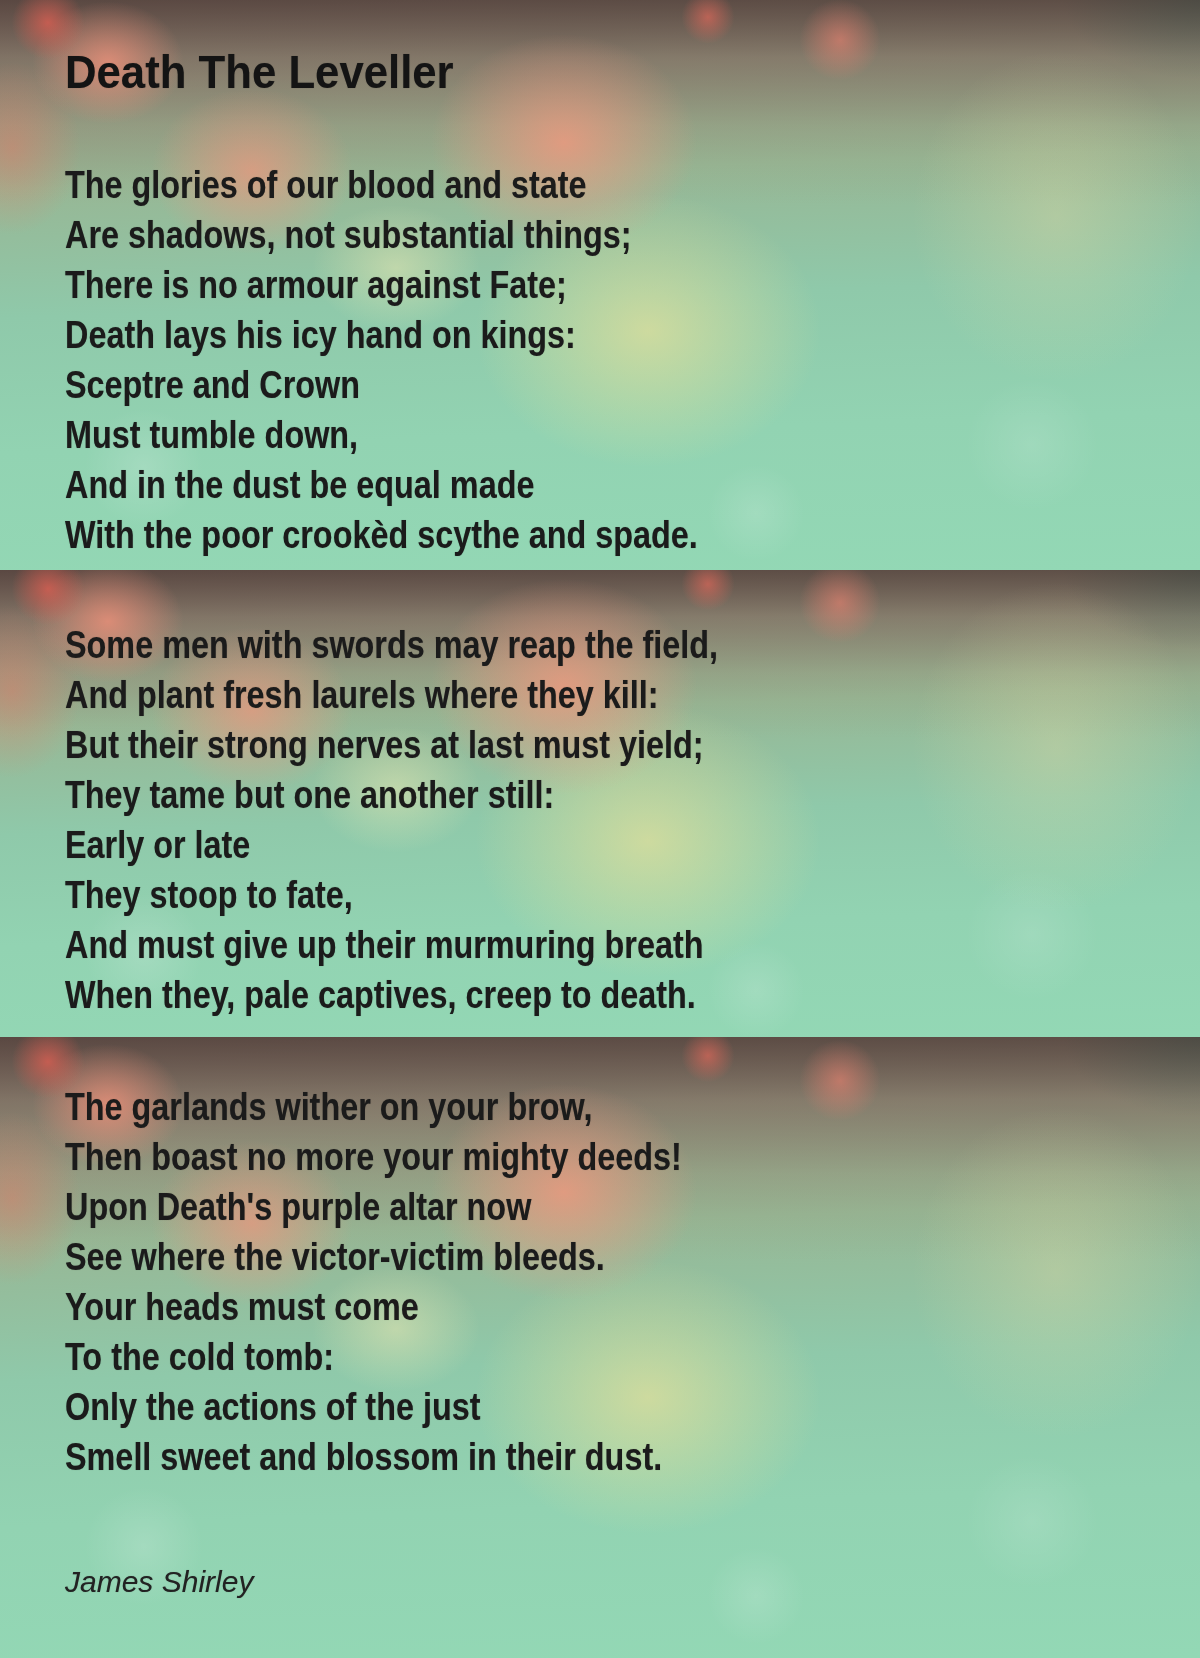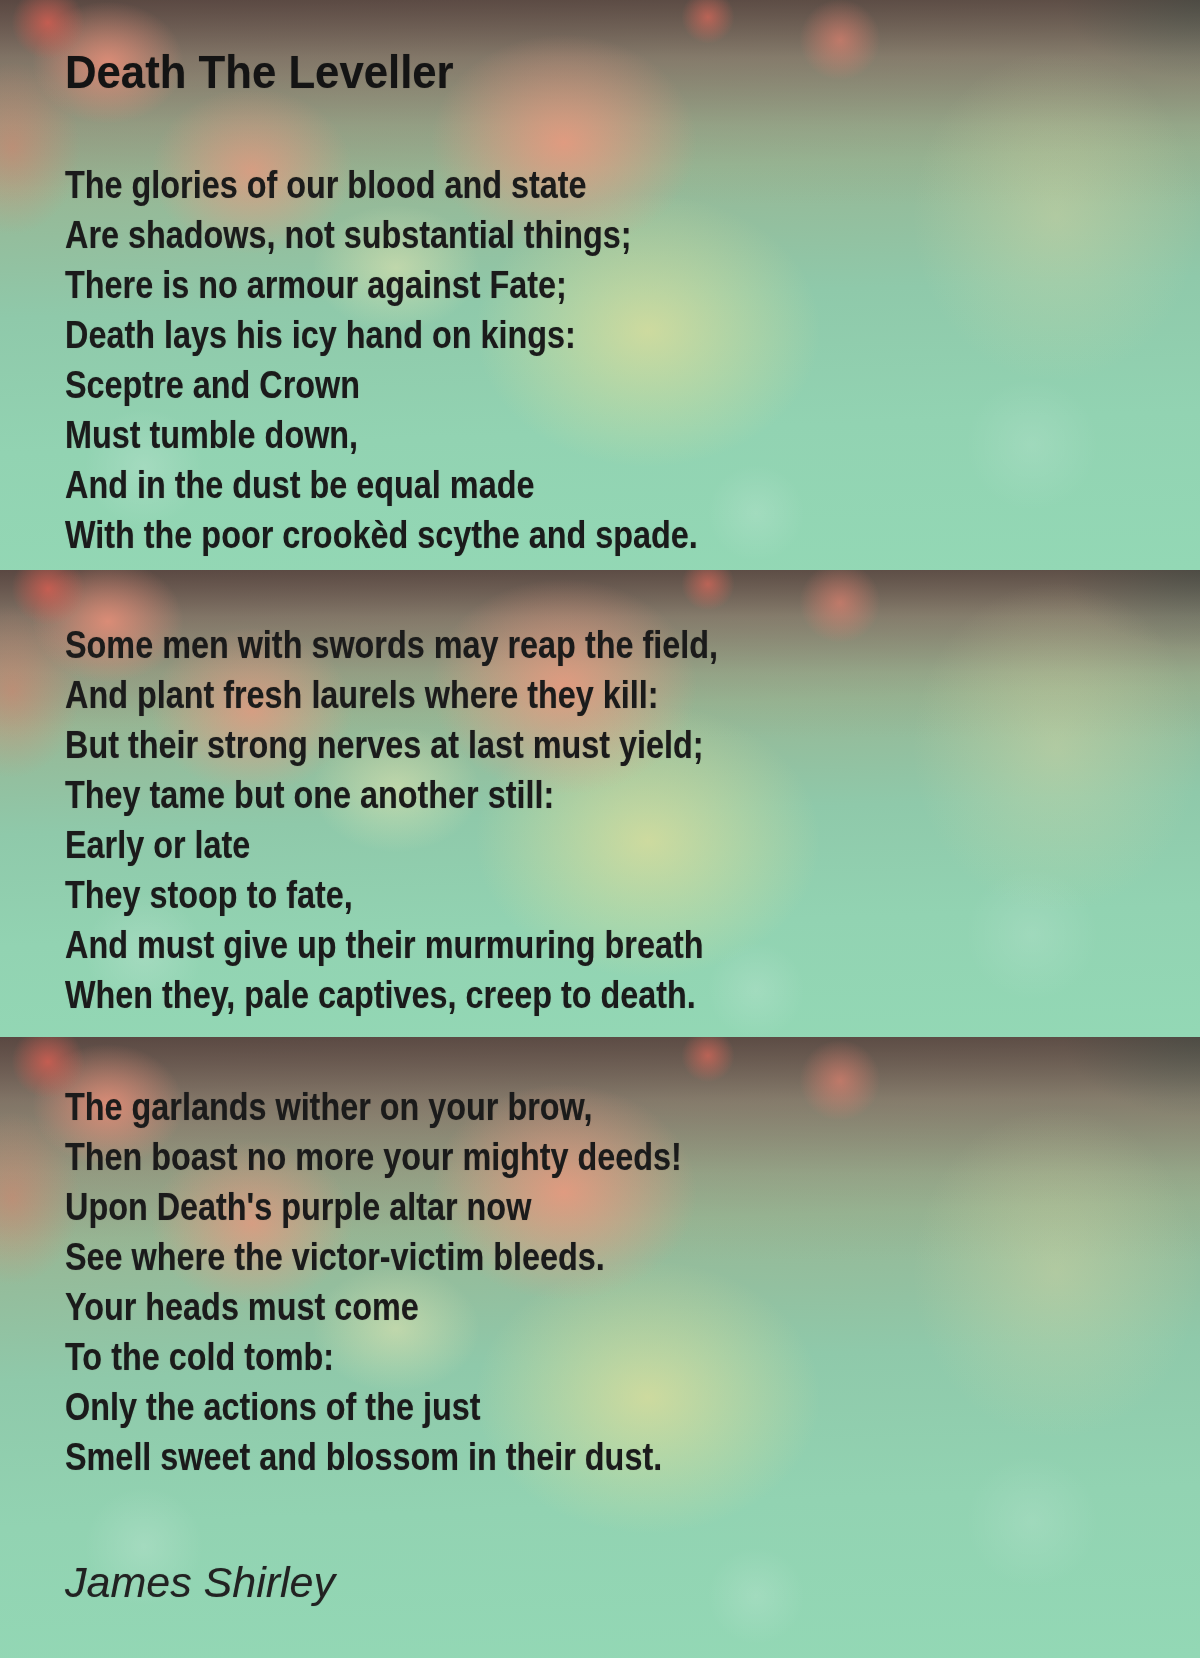--- a/index.html
+++ b/index.html
@@ -54,21 +54,21 @@
     transform:scaleX(0.83);transform-origin:left top;
     text-shadow:0 0 1px rgba(20,20,20,.35);
   }
   #stanza-1{top:160px;}
   #stanza-2{top:620px;}
   #stanza-3{top:1082px;}
   .poem-line{height:50px;}
 
   #author-signature{
     position:absolute;left:65px;top:1557px;
-    font-style:italic;font-weight:normal;font-size:43px;line-height:50px;
+    font-style:italic;font-weight:normal;font-size:30px;line-height:50px;
     color:var(--author_color,#222222);white-space:nowrap;
     text-shadow:0 0 1px rgba(30,30,30,.3);
   }
 </style>
 </head>
 <body>
 
 <div id="poem-image">
 
   <div class="bokeh-strip" id="strip-1"></div>

